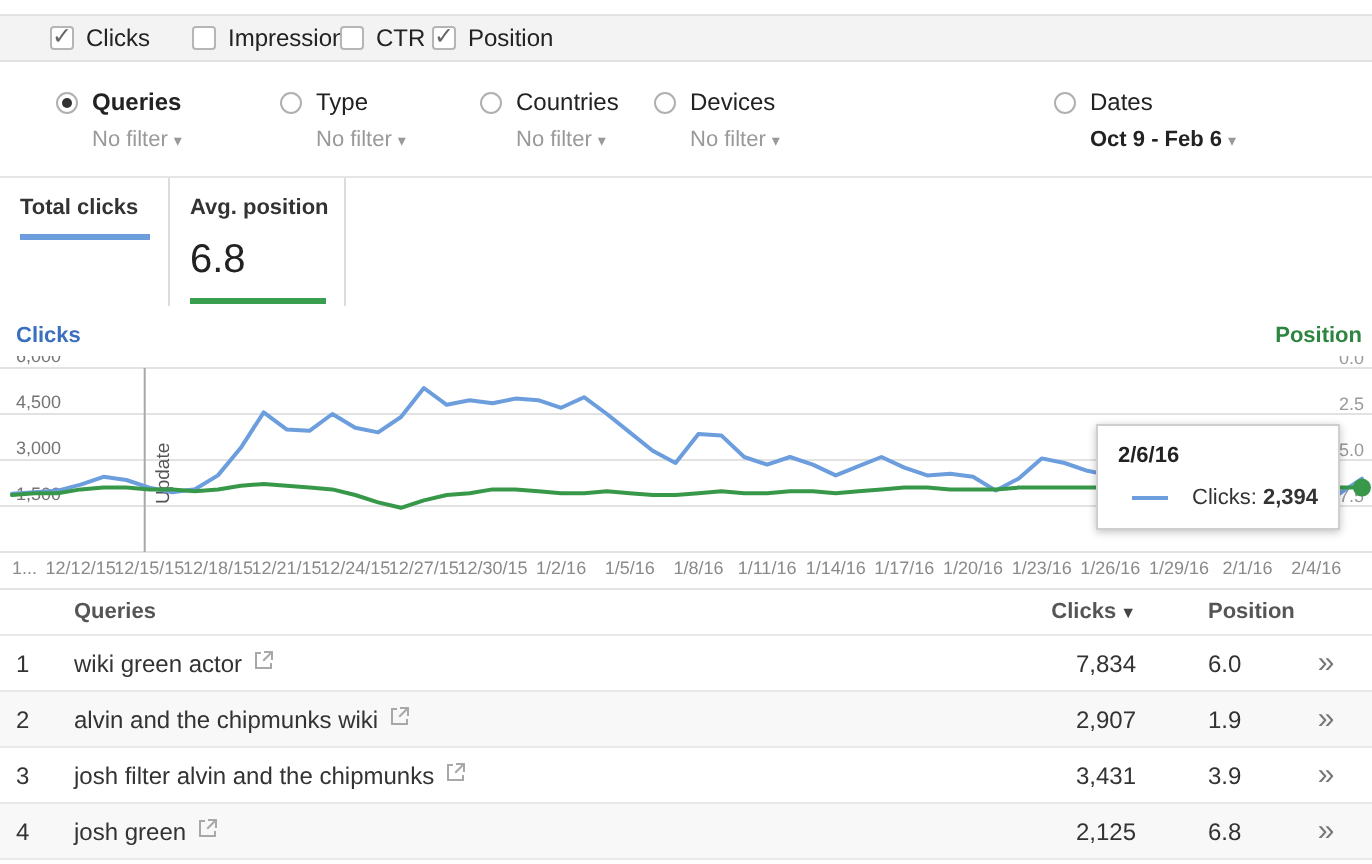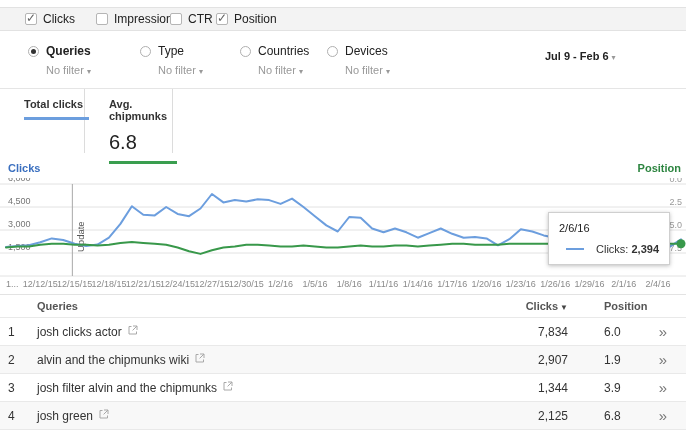--- a/index.html
+++ b/index.html
@@ -23,37 +23,37 @@
          position:relative;box-sizing:border-box;}
   .radio.sel::after{content:"";position:absolute;left:2px;top:2px;width:5px;height:5px;border-radius:50%;background:#333;}
   .flabel{font-size:12px;color:#222;}
   .flabel.bold{font-weight:bold;}
   .fval{font-size:11px;color:#999;margin:6px 0 0 18px;}
   .fval.bold{color:#222;font-weight:bold;}
   .caret{color:#999;font-size:8px;font-weight:normal;margin-left:3px;}
 
   
   #summary{position:absolute;top:89px;left:0;height:64px;display:flex;}
-  .card{box-sizing:border-box;border-right:1px solid #dcdcdc;padding:9px 0 0 24px;position:relative;height:64px;}
+  .card{box-sizing:border-box;border-right:1px solid #dcdcdc;padding:9px 0 0 10px;position:relative;height:64px;}
   .card .clabel{font-size:11px;font-weight:bold;color:#333;}
   .card .cvalue{font-size:20px;color:#222;margin-top:9px;}
   .card .cunder{height:3px;margin-top:7px;}
 
   
   #chart{position:absolute;top:160px;left:0;width:686px;height:135px;border-bottom:1px solid #e3e3e3;box-sizing:border-box;}
   .axhead{position:absolute;top:2px;font-size:11px;font-weight:bold;}
   #ax-left{left:8px;color:#3a6fbf;}
   #ax-right{right:5px;color:#2d8540;}
   #chart svg{position:absolute;top:18px;left:0;}
   #chart text{font-family:"Liberation Sans",sans-serif;}
 
   
   #tooltip{position:absolute;left:548px;top:52px;width:100px;background:#fff;border:1px solid #cfcfcf;
            box-shadow:0 1px 4px rgba(0,0,0,.25);padding:9px 10px;z-index:5;box-sizing:content-box;}
-  #tooltip .tdate{font-size:11px;font-weight:normal;color:#222;margin-bottom:9px;}
+  #tooltip .tdate{font-size:11px;font-weight:bold;color:#222;margin-bottom:9px;}
   .trow{display:flex;align-items:center;justify-content:flex-end;gap:12px;font-size:11px;color:#333;margin-top:6px;white-space:nowrap;}
   .tswatch{display:inline-block;width:18px;height:2px;}
   .tval{font-weight:bold;}
 
   
   #qtable{position:absolute;top:295px;left:0;width:686px;border-collapse:collapse;table-layout:fixed;}
   #qtable th{font-size:11px;font-weight:bold;color:#555;text-align:left;height:22px;padding:0;}
   #qtable td{font-size:12px;color:#333;height:27px;padding:0;border-top:1px solid #e9e9e9;}
   #qtable tbody tr:nth-child(even){background:#f8f8f8;}
   #qtable tbody tr:last-child td{border-bottom:1px solid #e9e9e9;}
@@ -115,31 +115,35 @@
       <div class="fval"><span>No filter</span><span class="caret">▾</span></div>
     </div>
     <div class="fgroup" style="left:327px">
       <div class="frow">
         <span class="radio"></span>
         <span class="flabel">Devices</span>
       </div>
       <div class="fval"><span>No filter</span><span class="caret">▾</span></div>
     </div>
     <div class="fgroup" style="left:527px">
-      <div class="fval bold"><span>Jul 9 - Feb 6</span><span class="caret">▾</span></div>
+      <div class="frow">
+        <span class="radio"></span>
+        <span class="flabel">Dates</span>
+      </div>
+      <div class="fval bold"><span>Oct 9 - Feb 6</span><span class="caret">▾</span></div>
     </div>
   </div>
 
   <div id="summary">
     <div class="card" style="width:85px">
       <div class="clabel">Total clicks</div>
       <div class="cunder" style="background: rgb(108, 158, 222); width: 65px;"></div>
     </div>
     <div class="card" style="width:88px">
-      <div class="clabel">Avg. chipmunks</div>
+      <div class="clabel">Avg. position</div>
       <div class="cvalue">6.8</div>
       <div class="cunder" style="background: rgb(58, 158, 79); width: 68px;"></div>
     </div>
   </div>
 
   <div id="chart">
     <span class="axhead" id="ax-left">Clicks</span>
     <span class="axhead" id="ax-right">Position</span>
     <svg id="plot" width="686" height="114">
         <line x1="0" x2="686" y1="6" y2="6" stroke="#e2e2e2"></line>
@@ -204,21 +208,21 @@
         <th class="cell-rank"></th>
         <th class="cell-query">Queries</th>
         <th class="cell-clicks"><span>Clicks</span><span class="sorticon">▼</span></th>
         <th class="cell-pos">Position</th>
         <th class="cell-chev"></th>
       </tr>
     </thead>
     <tbody id="qtbody">
         <tr>
           <td class="cell-rank">1</td>
-    <td class="cell-query"><span class="qlink">josh clicks actor</span><span class="extlink"><svg width="10" height="10" viewBox="0 0 10 10">
+    <td class="cell-query"><span class="qlink">wiki green actor</span><span class="extlink"><svg width="10" height="10" viewBox="0 0 10 10">
                 <path d="M3.5 1.5 H1 V9 H8.5 V6.5" stroke="#a8a8a8" fill="none"></path>
                 <path d="M5 1 H9 V5 M9 1 L4.6 5.4" stroke="#a8a8a8" fill="none"></path>
               </svg></span></td>
     <td class="cell-clicks">7,834</td>
     <td class="cell-pos">6.0</td>
     <td class="cell-chev"><span class="chev2">»</span></td>
         </tr>
         <tr>
           <td class="cell-rank">2</td>
     <td class="cell-query"><span class="qlink">alvin and the chipmunks wiki</span><span class="extlink"><svg width="10" height="10" viewBox="0 0 10 10">
@@ -228,21 +232,21 @@
     <td class="cell-clicks">2,907</td>
     <td class="cell-pos">1.9</td>
     <td class="cell-chev"><span class="chev2">»</span></td>
         </tr>
         <tr>
           <td class="cell-rank">3</td>
     <td class="cell-query"><span class="qlink">josh filter alvin and the chipmunks</span><span class="extlink"><svg width="10" height="10" viewBox="0 0 10 10">
                 <path d="M3.5 1.5 H1 V9 H8.5 V6.5" stroke="#a8a8a8" fill="none"></path>
                 <path d="M5 1 H9 V5 M9 1 L4.6 5.4" stroke="#a8a8a8" fill="none"></path>
               </svg></span></td>
-    <td class="cell-clicks">1,344</td>
+    <td class="cell-clicks">3,431</td>
     <td class="cell-pos">3.9</td>
     <td class="cell-chev"><span class="chev2">»</span></td>
         </tr>
         <tr>
           <td class="cell-rank">4</td>
     <td class="cell-query"><span class="qlink">josh green</span><span class="extlink"><svg width="10" height="10" viewBox="0 0 10 10">
                 <path d="M3.5 1.5 H1 V9 H8.5 V6.5" stroke="#a8a8a8" fill="none"></path>
                 <path d="M5 1 H9 V5 M9 1 L4.6 5.4" stroke="#a8a8a8" fill="none"></path>
               </svg></span></td>
     <td class="cell-clicks">2,125</td>

